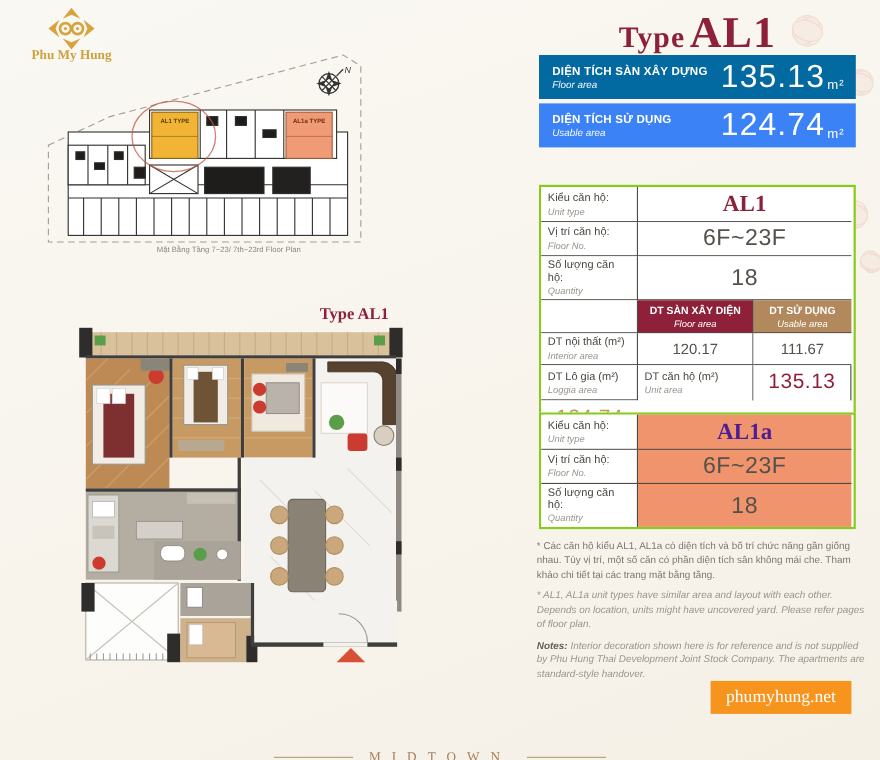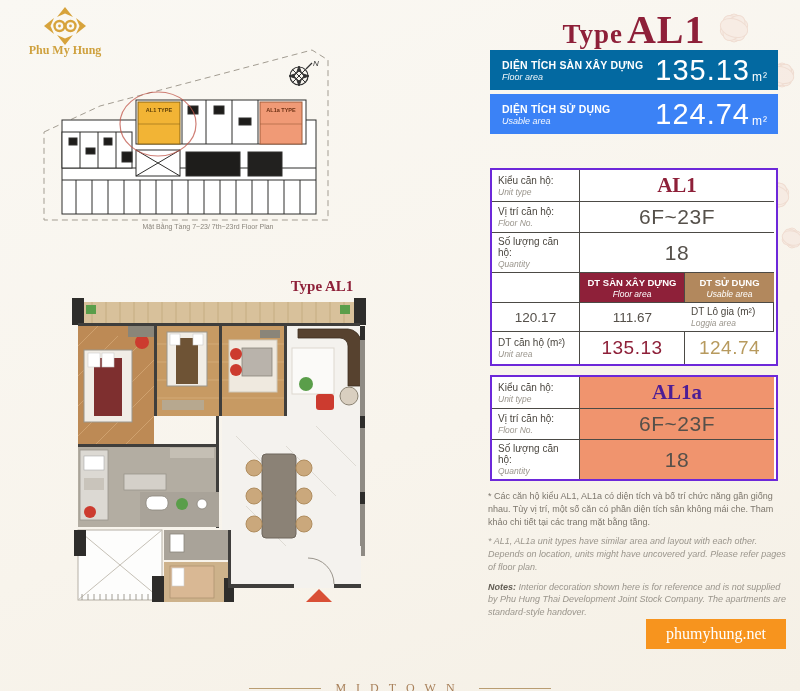--- a/index.html
+++ b/index.html
@@ -24,21 +24,21 @@
   .b-lbl .en{font-size:9px;font-style:italic;opacity:.95;margin-top:1px;}
   .b-val{font-size:29px;font-weight:400;letter-spacing:1px;display:flex;align-items:flex-end;line-height:1;}
   .b-val .unit{font-size:12px;margin-left:2px;padding-bottom:2px;}
   
   .site-plan{left:36px;top:40px;width:304px;height:196px;z-index:1;}
   
   .unit-plan-label{left:252px;top:278px;width:140px;text-align:center;z-index:2;
                    font-family:"Liberation Serif",serif;font-weight:700;font-size:15px;color:#8e2039;}
   .unit-plan{left:66px;top:296px;width:310px;height:318px;z-index:1;}
   
-  .tbl{left:490px;width:288px;z-index:2;background:#fff;border:2px solid #6d28d9;box-sizing:border-box;display:grid;}
+  .tbl{left:490px;width:288px;z-index:2;background:#fff;border:2px solid #84cc16;box-sizing:border-box;display:grid;}
   .t1{top:168px;grid-template-columns:88px 105px 89px;}
   .t2{top:375px;grid-template-columns:88px 194px;}
   .cell{border-right:1px solid #4c4a45;border-bottom:1px solid #4c4a45;display:flex;flex-direction:column;justify-content:center;
         padding:3px 6px;box-sizing:border-box;background:#fff;}
   .cell.last-col{border-right:none;}
   .cell.last-row{border-bottom:none;}
   .cell.center{align-items:center;text-align:center;}
   .lbl .vi{font-size:10px;color:#4a463f;}
   .lbl .en{font-size:8.5px;font-style:italic;color:#9a958c;margin-top:1px;}
   .span2{grid-column:2/4;}
@@ -59,21 +59,21 @@
   .r-last{min-height:32px;}
   .cell.salmon{background:#f0946e;}
   .t2 .cell{min-height:27px;}
   
   .footnotes{left:488px;top:490px;width:298px;z-index:2;}
   .fn{font-size:9px;line-height:1.42;color:#8a857c;margin:0 0 7px 0;}
   .fn.vi{color:#7d776d;}
   .fn.en{font-style:italic;color:#9a958c;}
   .fn b{color:#625d54;}
   
-  .weblink{left:646px;top:619px;width:140px;height:30px;background:#f7941e;z-index:2;display:flex;align-items:center;justify-content:center;cursor:pointer;}
+  .weblink{left:646px;top:619px;width:128px;height:30px;background:#f7941e;z-index:2;display:flex;align-items:center;justify-content:center;cursor:pointer;}
   .weblink span{color:#fff;font-family:"Liberation Serif",serif;font-size:16px;}
   
   .footer-mark{left:0;top:681px;width:800px;display:flex;align-items:center;justify-content:center;z-index:2;}
   .footer-mark .rule{width:72px;height:1px;background:#b99d72;margin:0 14px;}
   .footer-mark .word{font-family:"Liberation Serif",serif;font-size:12px;letter-spacing:10px;color:#a8805a;}
 </style>
 </head>
 <body>
 
 <svg class="layer floral" viewBox="0 0 150 300">
@@ -417,28 +417,32 @@
   <div class="cell lbl r-info">
       <span class="vi">Số lượng căn hộ:</span>
       <span class="en">Quantity</span>
     </div>
   <div class="cell center span2 last-col r-info">
       <span class="val-plain">18</span>
     </div>
 
   <div class="cell"></div>
   <div class="cell center hdr red">
-      <span class="vi">DT SÀN XÂY DỰNG</span>
+      <span class="vi">DT SÀN XÂY DIỆN</span>
       <span class="en">Floor area</span>
     </div>
   <div class="cell center hdr tan last-col">
       <span class="vi">DT SỬ DỤNG</span>
       <span class="en">Usable area</span>
     </div>
 
+  <div class="cell lbl r-area">
+      <span class="vi">DT nội thất (m²)</span>
+      <span class="en">Interior area</span>
+    </div>
   <div class="cell center r-area">
       <span class="num">120.17</span>
     </div>
   <div class="cell center last-col r-area">
       <span class="num">111.67</span>
     </div>
 
   <div class="cell lbl r-area">
       <span class="vi">DT Lô gia (m²)</span>
       <span class="en">Loggia area</span>

